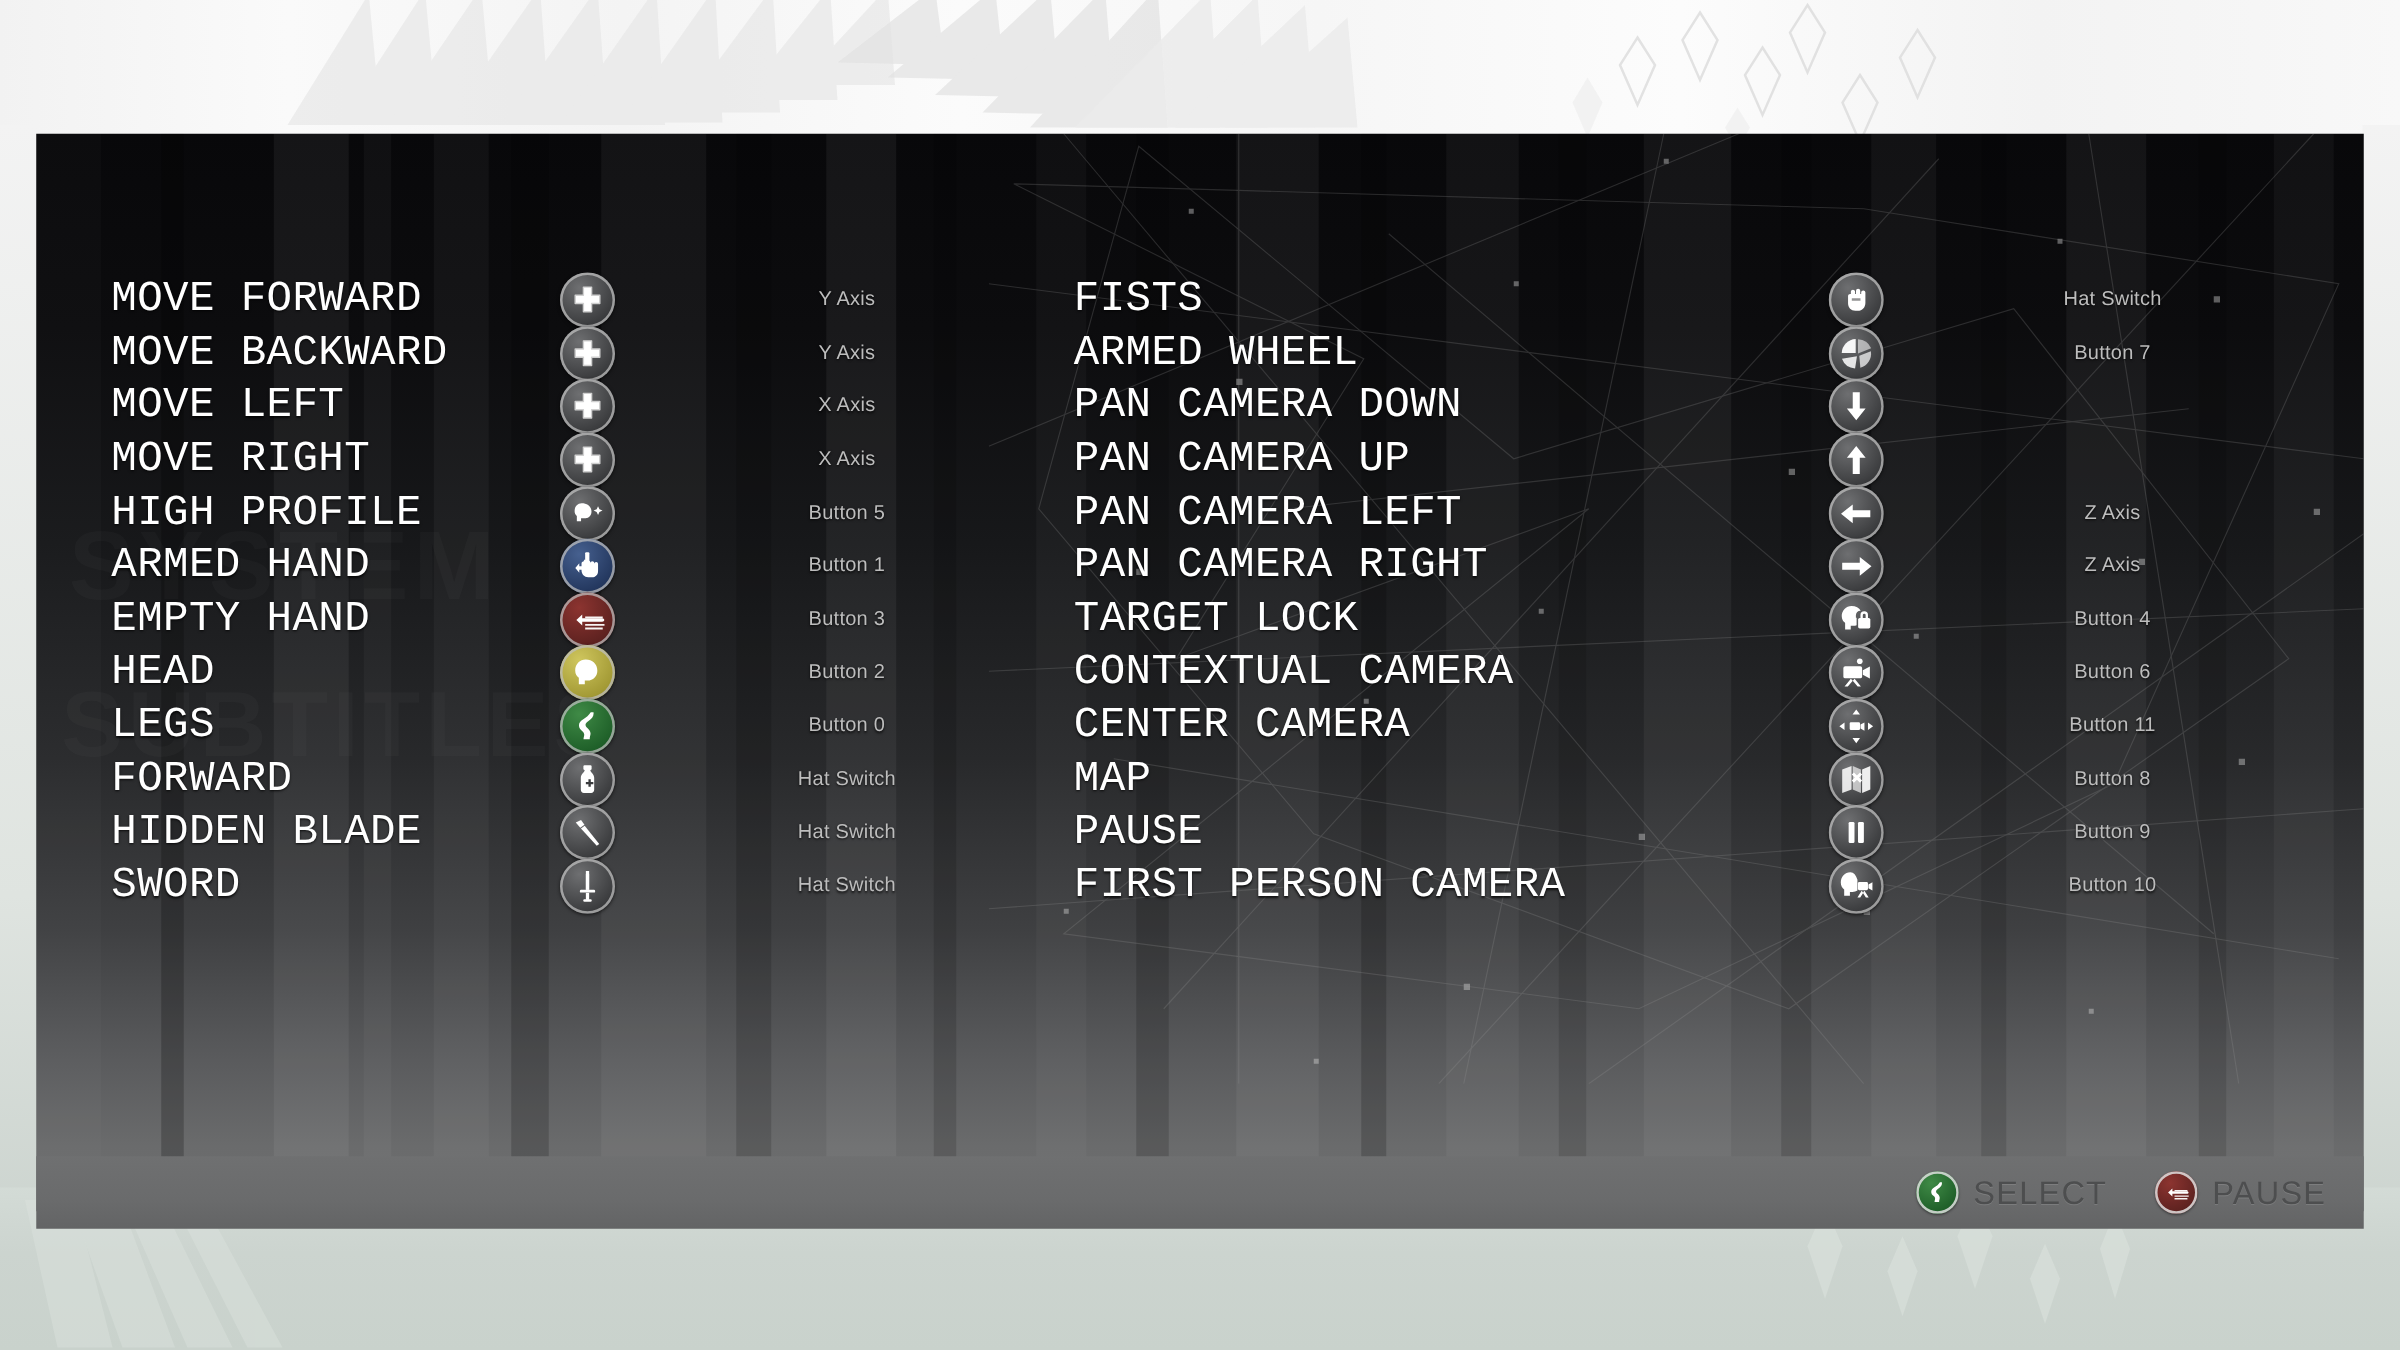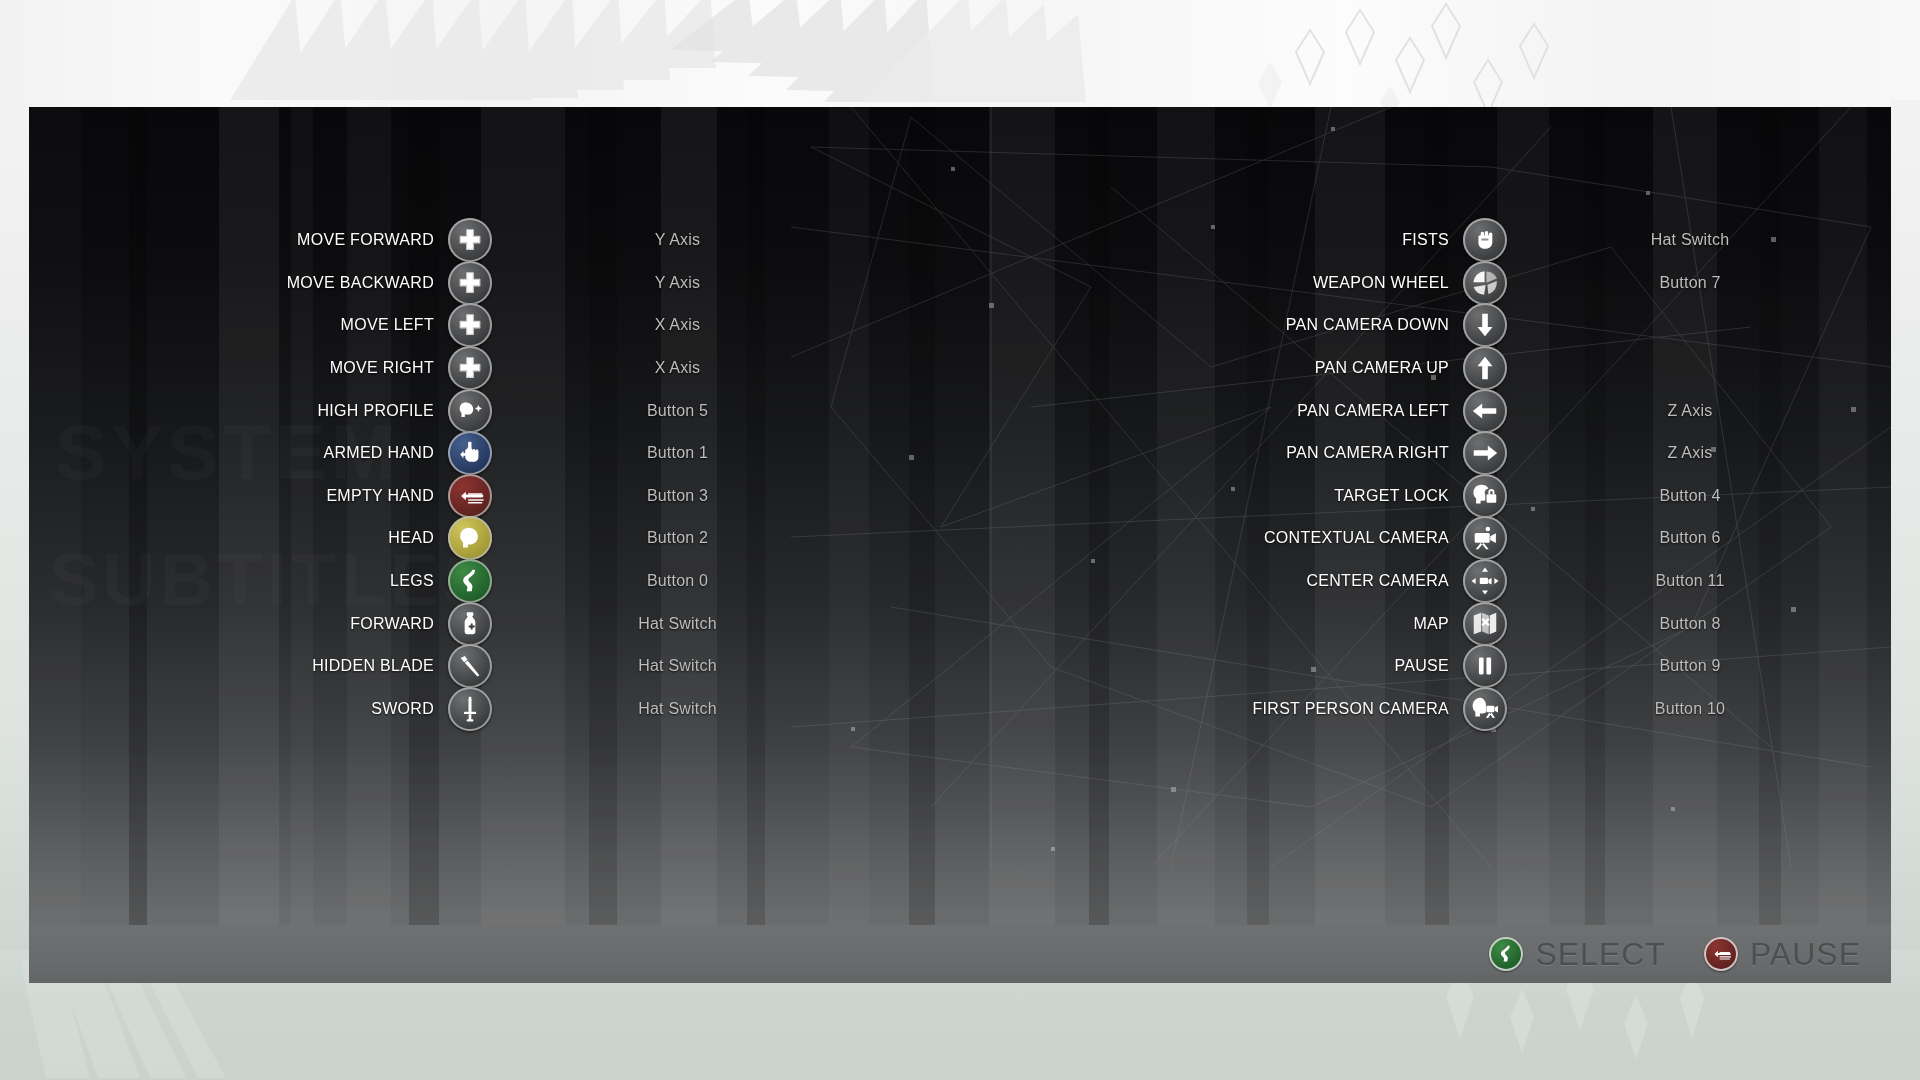--- a/index.html
+++ b/index.html
@@ -62,23 +62,24 @@
 
   
   .col { position:absolute; top:112px; }
   .col-left  { left:60px;  width:760px; }
   .col-right { left:830px; width:1000px; }
 
   .row {
     display:flex; align-items:center; height:42.6px;
   }
   .row-label {
-    flex:0 0 auto; text-align:right; color:#ffffff;
-    font-size:16px; letter-spacing:.3px; white-space:nowrap;
+    flex:0 0 auto; color:#ffffff;
+    font-size:34px; letter-spacing:.3px; white-space:nowrap;
     text-shadow:0 1px 2px rgba(0,0,0,.8);
+    font-family:Liberation Mono, monospace;
   }
   .col-left  .row-label { width:345px; }
   .col-right .row-label { width:590px; }
 
   .row-icon {
     flex:0 0 auto; width:44px; height:44px; margin:0 14px;
     border-radius:50%; position:relative;
     display:flex; align-items:center; justify-content:center;
     box-shadow:inset 0 0 0 2px rgba(190,190,190,.75),
                0 1px 3px rgba(0,0,0,.65);
@@ -107,21 +108,21 @@
     display:flex; align-items:center; justify-content:flex-end;
     padding-right:30px; gap:38px;
   }
   .hint { display:flex; align-items:center; gap:12px; }
   .hint .hint-icon {
     width:34px; height:34px; border-radius:50%;
     display:flex; align-items:center; justify-content:center;
     box-shadow:inset 0 0 0 2px rgba(225,225,225,.85), 0 1px 2px rgba(0,0,0,.45);
   }
   .hint .hint-label {
-    color:#4d4e4f; font-size:32px; letter-spacing:1px;
+    color:#4d4e4f; font-size:26px; letter-spacing:1px;
     text-shadow:0 1px 0 rgba(255,255,255,.12);
   }
 </style>
 </head>
 <body>
 
 <div id="outer-bg">
   <div class="bg-top"></div>
   <div class="bg-left"></div>
   <div class="bg-right"></div>
@@ -403,21 +404,21 @@
           <svg width="30" height="30" viewBox="0 0 32 32">
             <g fill="#ffffff">
               <path d="M9 12.6c0-1 .8-1.8 1.8-1.8h.6V9c0-1 .8-1.8 1.8-1.8S15 8 15 9v1.8h.8V8.3c0-1 .8-1.8 1.8-1.8s1.8.8 1.8 1.8v2.5h.8V9.7c0-1 .8-1.8 1.8-1.8s1.8.8 1.8 1.8v8.8c0 3.8-2.7 6.7-6.4 6.7h-2.1C11.6 25.2 9 22.5 9 18.8z"></path>
               <path d="M12.2 14.4h7.4v2.2h-7.4z" fill="#3a3b3d" opacity=".55"></path>
             </g>
           </svg>
         </div>
         <div class="row-value">Hat Switch</div>
       </div>
       <div class="row">
-        <div class="row-label">WEAPON WHEEL</div>
+        <div class="row-label">ARMED WHEEL</div>
         <div class="row-icon ic-gray">
           <svg width="30" height="30" viewBox="0 0 32 32">
             <g fill="#ffffff">
               <path d="M15.5 3.5A12.5 12.5 0 0 0 3.6 15.3h11.9z" opacity=".95"></path>
               <path d="M17.5 3.6v12.2l11.2-4.5A12.6 12.6 0 0 0 17.5 3.6z" opacity=".55"></path>
               <path d="M16.6 18.1l-12.8 2.2a12.6 12.6 0 0 0 11.2 8.2z" opacity=".85"></path>
               <path d="M18.6 17.8l9.9-3.9a12.6 12.6 0 0 1-9 14.1z" opacity=".7"></path>
             </g>
           </svg>
         </div>

